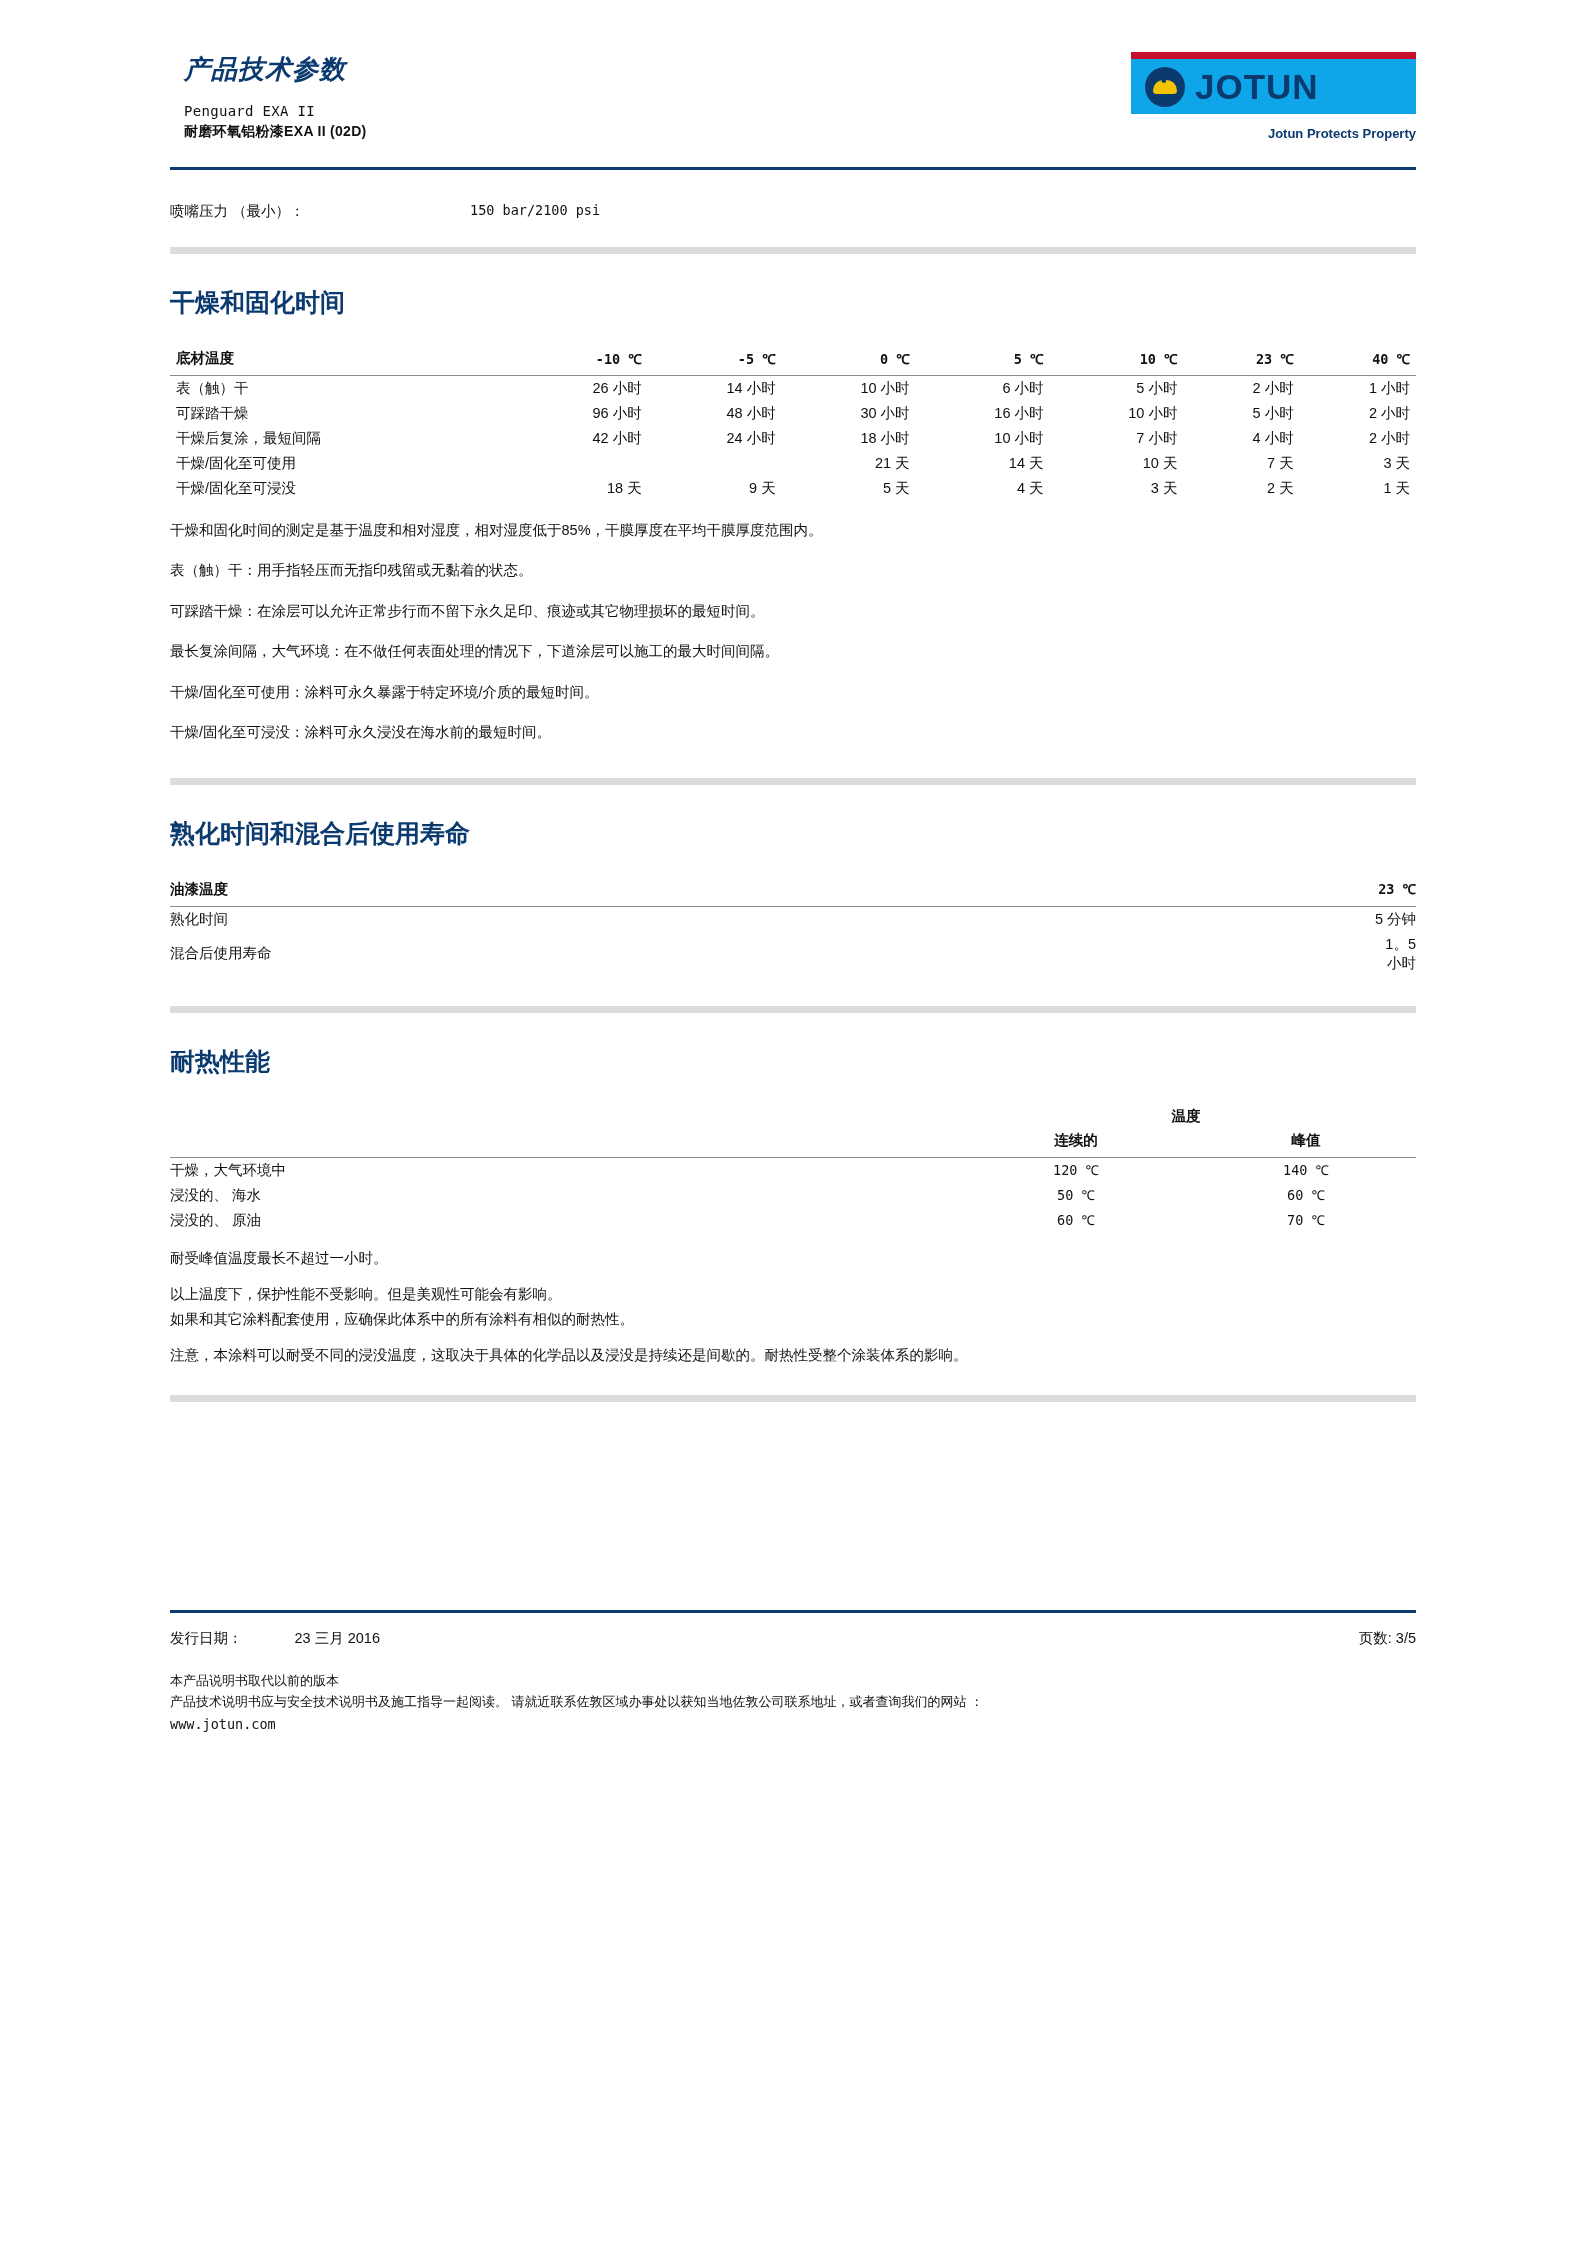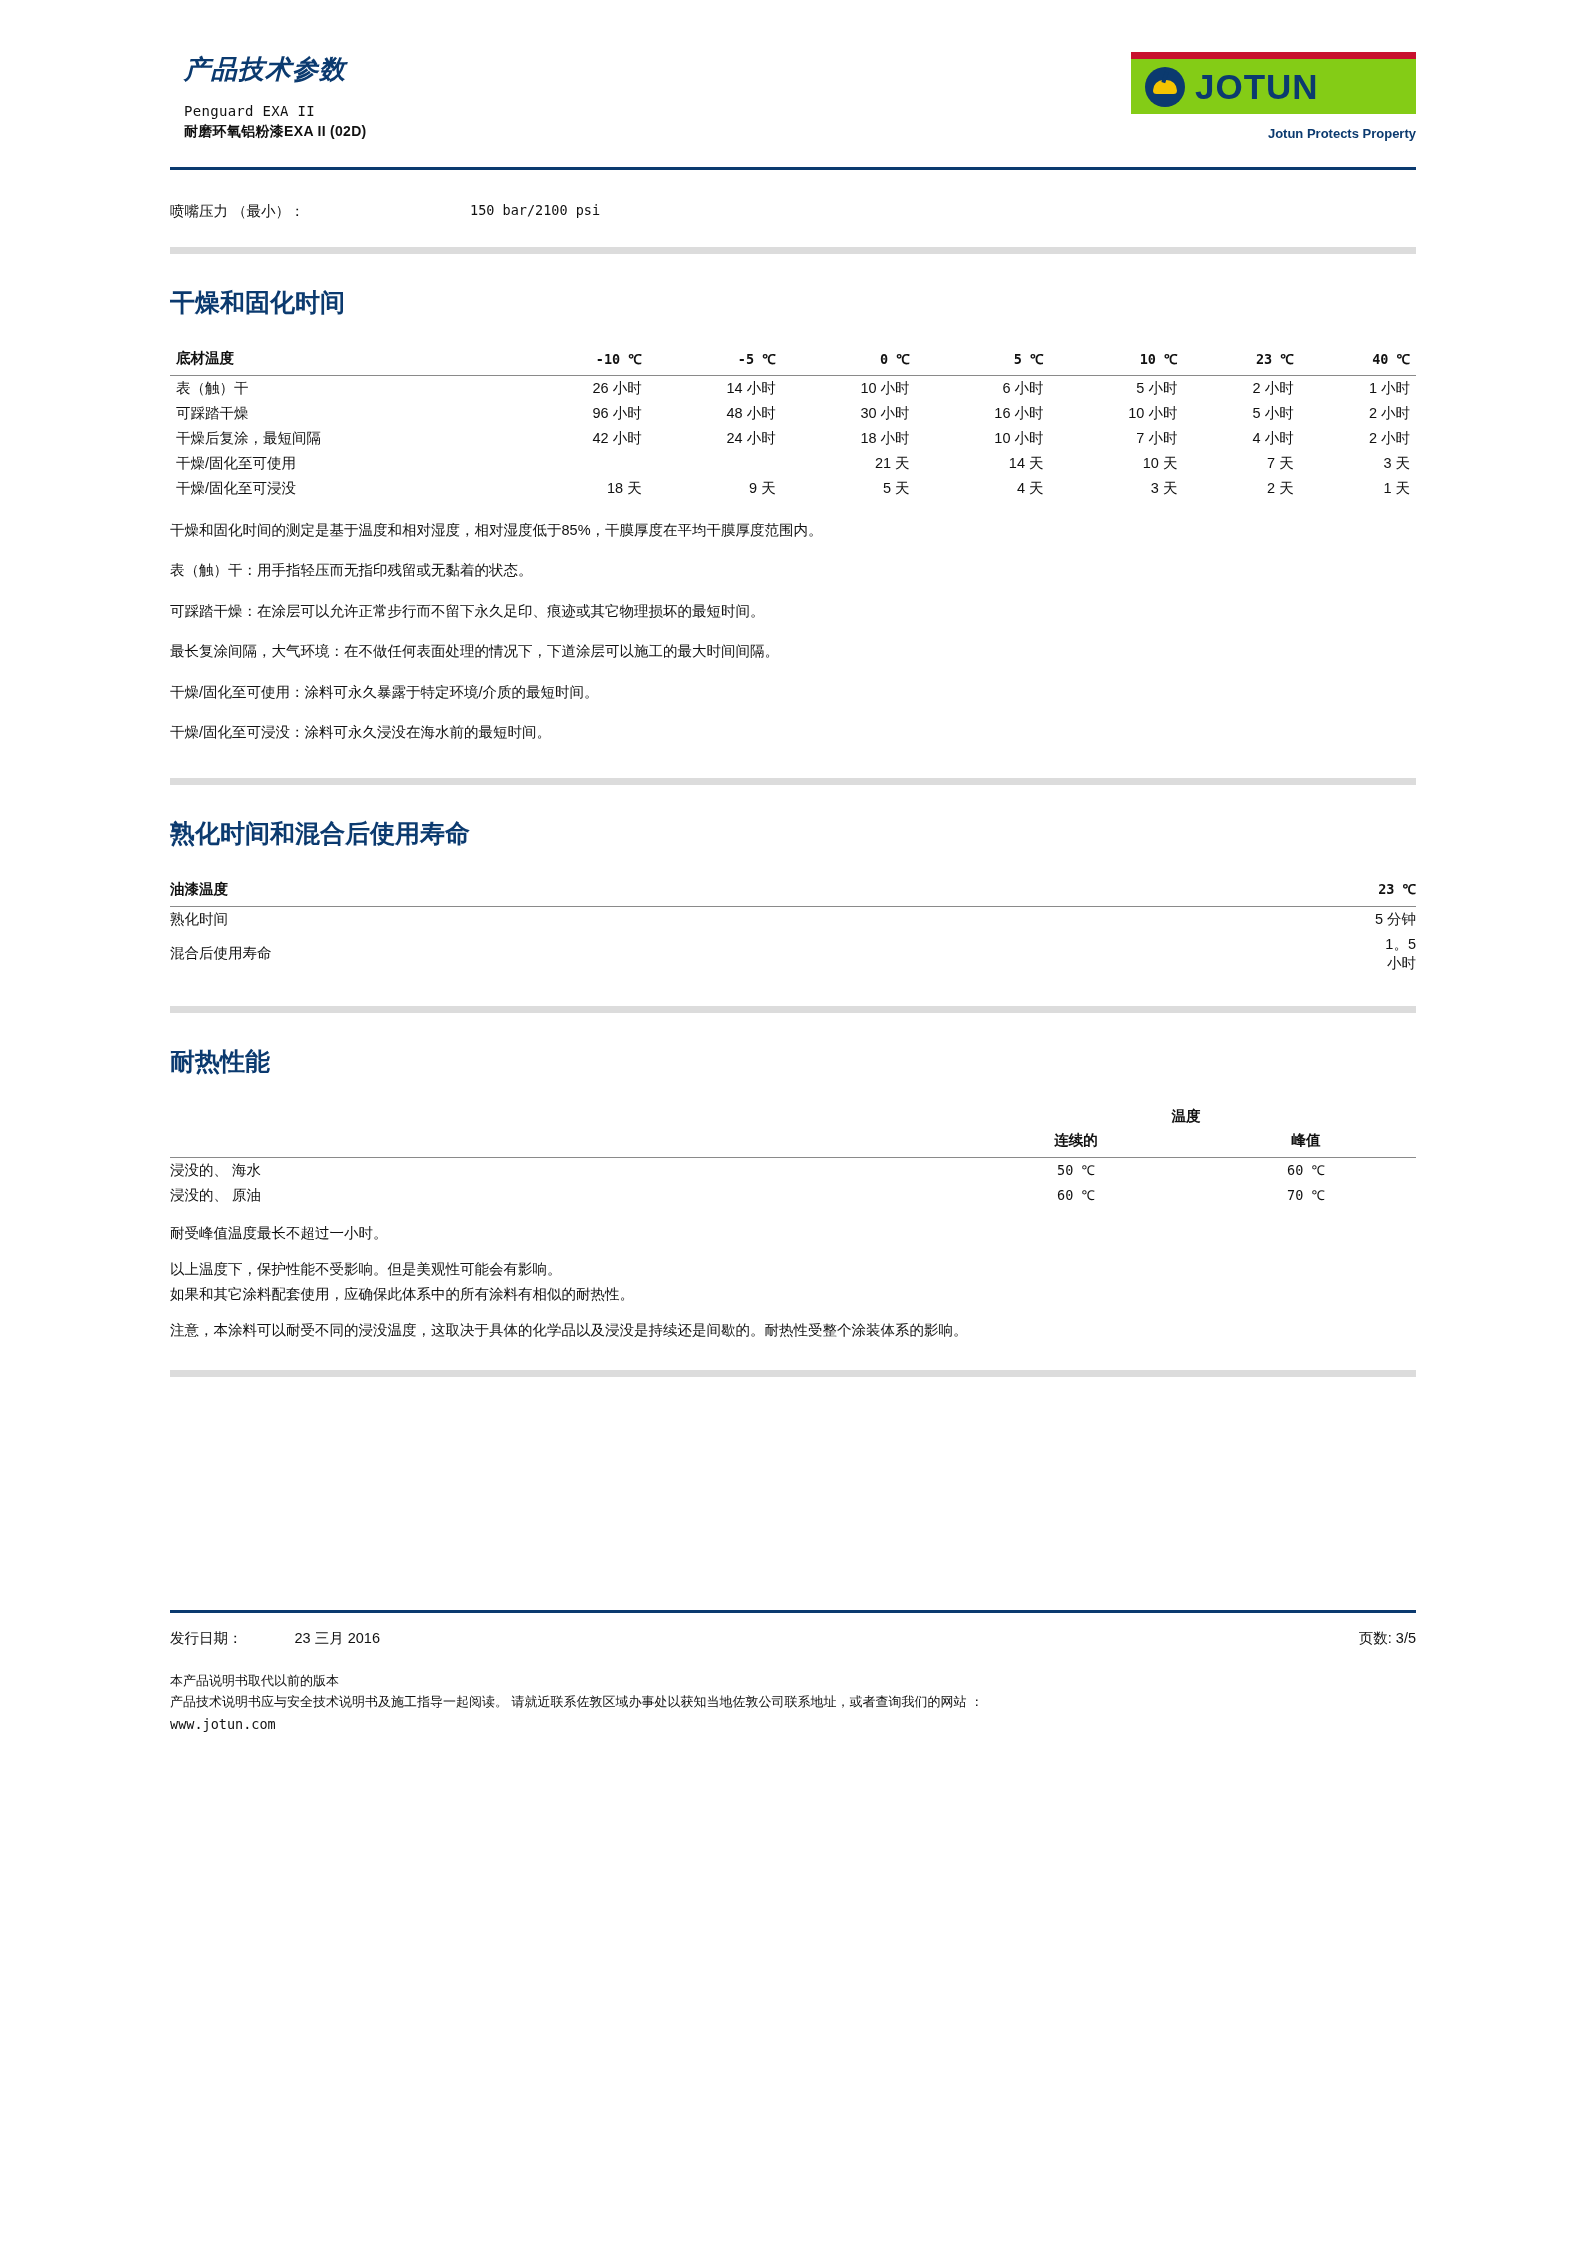--- a/index.html
+++ b/index.html
@@ -52,21 +52,21 @@
     font-weight: bold;
     color: #111;
     letter-spacing: 0.3px;
   }
   .header-right {
     text-align: right;
   }
   .logo-box {
     width: 285px;
     height: 62px;
-    background: #84cc16;
+    background: #0ea5e9;
     border-top: 7px solid #c8102e;
     box-sizing: border-box;
     display: flex;
     align-items: center;
     padding-left: 14px;
   }
   .logo-mark {
     width: 40px;
     height: 40px;
     border-radius: 50%;
@@ -370,20 +370,25 @@
       <tr class="hdr-top">
         <td class="lead"></td>
         <td colspan="2">温度</td>
       </tr>
       <tr class="hdr-sub">
         <td class="lead"></td>
         <td class="colc">连续的</td>
         <td class="colp">峰值</td>
       </tr>
       <tr>
+        <td>干燥，大气环境中</td>
+        <td class="colc unit">120 ℃</td>
+        <td class="colp unit">140 ℃</td>
+      </tr>
+      <tr>
         <td>浸没的、 海水</td>
         <td class="colc unit">50 ℃</td>
         <td class="colp unit">60 ℃</td>
       </tr>
       <tr>
         <td>浸没的、 原油</td>
         <td class="colc unit">60 ℃</td>
         <td class="colp unit">70 ℃</td>
       </tr>
     </tbody>

